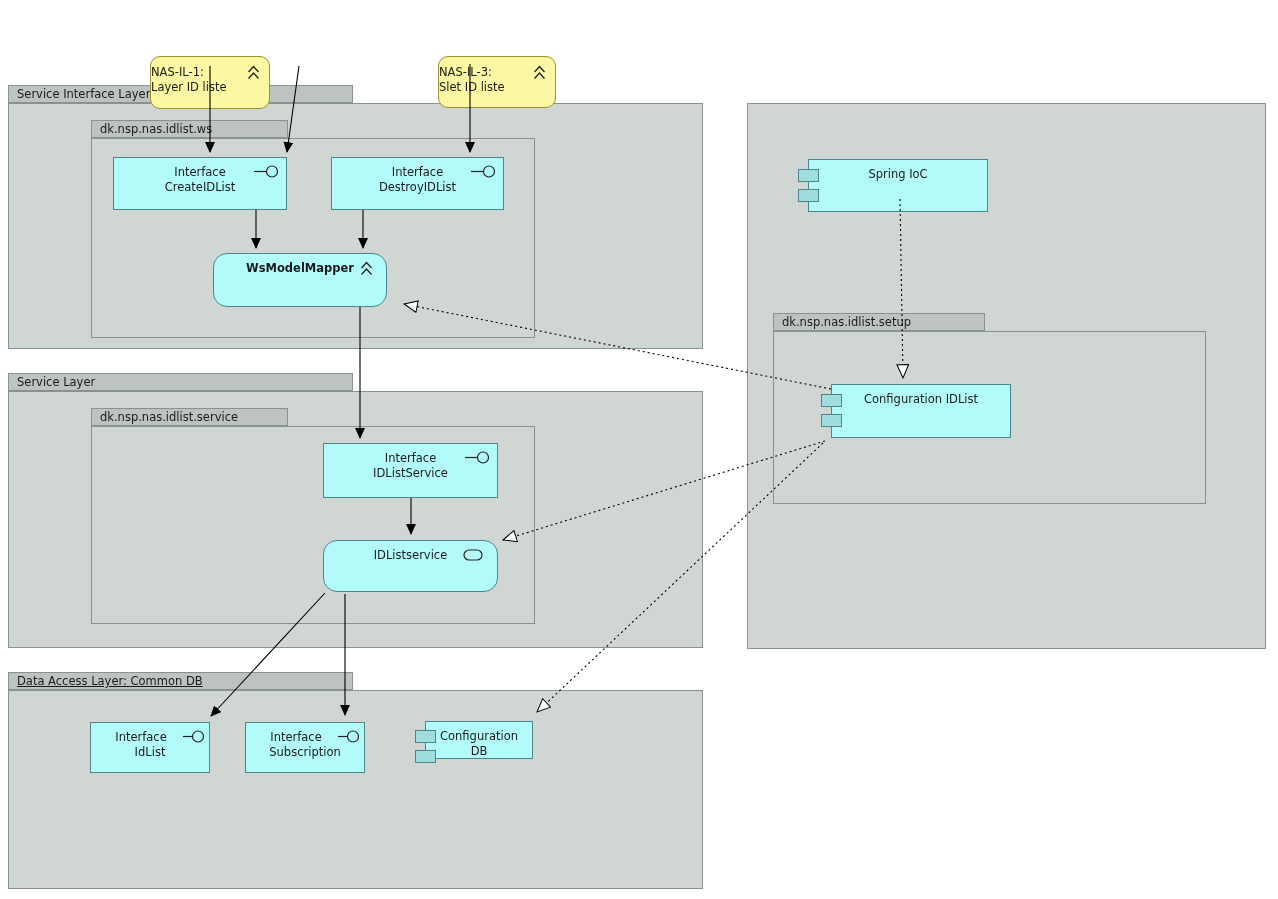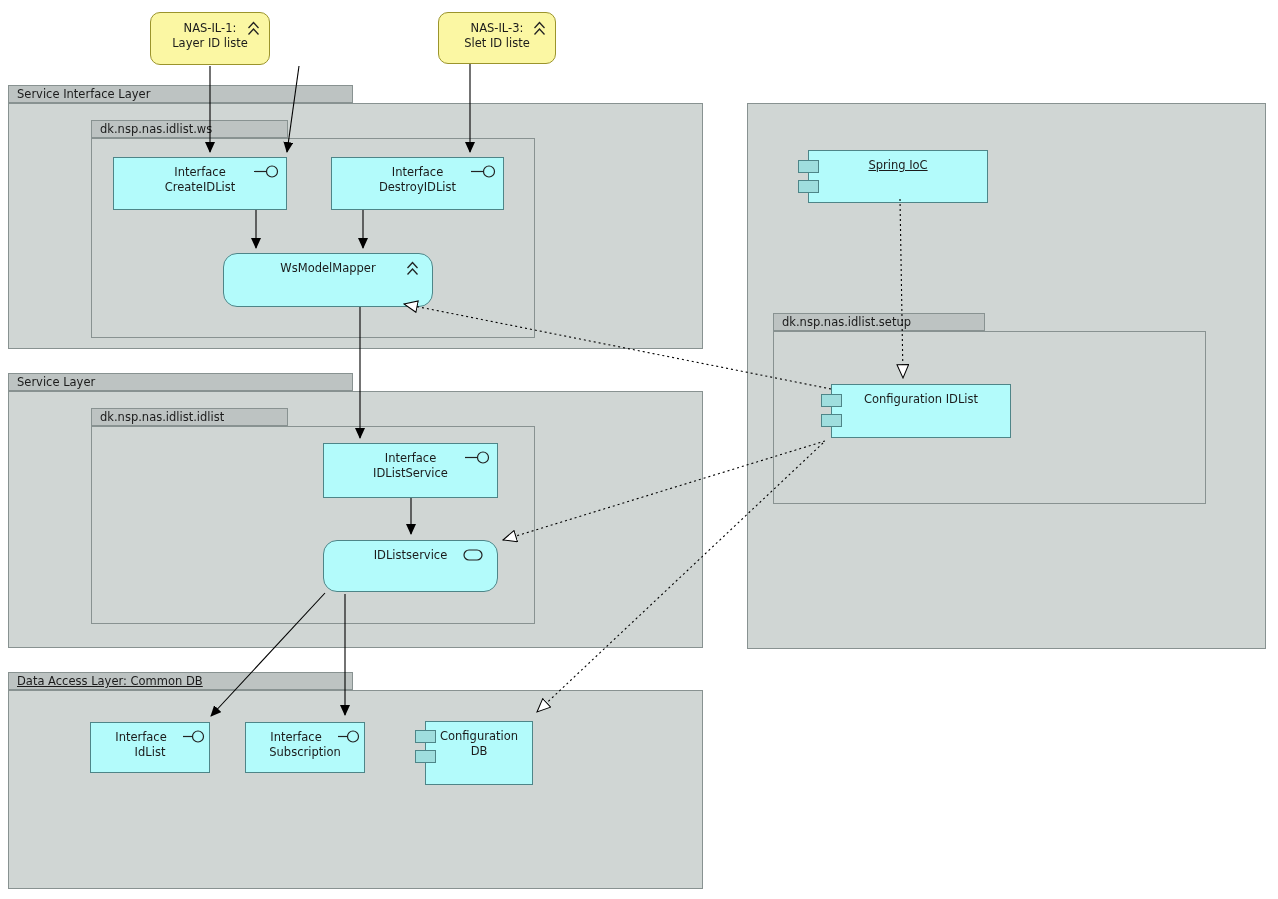--- a/index.html
+++ b/index.html
@@ -39,21 +39,21 @@
   .comp .lbl2{display:block;line-height:15px;}
   .icon-tr{position:absolute;top:6px;right:6px;}
   .port{
     position:absolute;left:-11px;width:21px;height:13px;
     background:var(--component-port);
     border:1px solid var(--component-border);box-sizing:border-box;
   }
   .note{
     position:absolute;background:var(--note-fill);
     border:1px solid var(--note-border);box-sizing:border-box;
-    border-radius:10px;text-align:center;padding-top:8px;line-height:15px;
+    border-radius:10px;padding-top:8px;line-height:15px;margin-top:44px;
   }
   .note .chev{position:absolute;top:7px;right:8px;}
   #overlay{position:absolute;left:0;top:0;pointer-events:none;z-index:60;}
 </style>
 </head>
 <body>
 
 <div id="canvas">
 
   <div class="pkg-body" style="left:8px;top:103px;width:695px;height:246px;"></div>
@@ -64,21 +64,21 @@
 
   <div class="pkg-body" style="left:8px;top:690px;width:695px;height:199px;"></div>
   <div class="pkg-tab" style="left:8px;top:672px;width:345px;text-decoration:underline;"><span>Data Access Layer: Common DB</span></div>
 
   <div class="pkg-body" style="left:747px;top:103px;width:519px;height:546px;"></div>
 
   <div class="pkg-body" style="left:91px;top:138px;width:444px;height:200px;"></div>
   <div class="pkg-tab" style="left:91px;top:120px;width:197px;"><span>dk.nsp.nas.idlist.ws</span></div>
 
   <div class="pkg-body" style="left:91px;top:426px;width:444px;height:198px;"></div>
-  <div class="pkg-tab" style="left:91px;top:408px;width:197px;"><span>dk.nsp.nas.idlist.idlist</span></div>
+  <div class="pkg-tab" style="left:91px;top:408px;width:197px;"><span>dk.nsp.nas.idlist.service</span></div>
 
   <div class="pkg-body" style="left:773px;top:331px;width:433px;height:173px;"></div>
   <div class="pkg-tab" style="left:773px;top:313px;width:212px;"><span>dk.nsp.nas.idlist.setup</span></div>
 
   <div class="note" style="left:150px;top:12px;width:120px;height:53px;">
     <span class="chev"><svg width="15" height="17" viewBox="0 0 15 17">
           <path d="M2.5 8 L7.5 2.5 L12.5 8" fill="none" stroke="#222" stroke-width="1.3"></path>
           <path d="M2.5 14.5 L7.5 9 L12.5 14.5" fill="none" stroke="#222" stroke-width="1.3"></path>
         </svg></span>
     <span>NAS-IL-1:</span><br>
@@ -104,21 +104,21 @@
 
   <div class="comp" style="left:331px;top:157px;width:173px;height:53px;">
     <span class="icon-tr"><svg width="27" height="15" viewBox="0 0 27 15">
           <line x1="1" y1="7.5" x2="13" y2="7.5" stroke="#222" stroke-width="1.2"></line>
           <circle cx="19" cy="7.5" r="5.5" fill="none" stroke="#222" stroke-width="1.2"></circle>
         </svg></span>
     <span class="lbl">Interface</span>
     <span class="lbl2">DestroyIDList</span>
   </div>
 
-  <div class="comp rounded" style="left:223px;top:253px;width:210px;height:54px;">
+  <div class="comp rounded" style="left:213px;top:253px;width:174px;height:54px;font-weight:bold;">
     <span class="icon-tr" style="right:12px;"><svg width="15" height="17" viewBox="0 0 15 17">
           <path d="M2.5 8 L7.5 2.5 L12.5 8" fill="none" stroke="#222" stroke-width="1.3"></path>
           <path d="M2.5 14.5 L7.5 9 L12.5 14.5" fill="none" stroke="#222" stroke-width="1.3"></path>
         </svg></span>
     <span class="lbl">WsModelMapper</span>
   </div>
 
   <div class="comp" style="left:323px;top:443px;width:175px;height:55px;">
     <span class="icon-tr"><svg width="27" height="15" viewBox="0 0 27 15">
           <line x1="1" y1="7.5" x2="13" y2="7.5" stroke="#222" stroke-width="1.2"></line>
@@ -146,28 +146,28 @@
 
   <div class="comp" style="left:245px;top:722px;width:120px;height:51px;">
     <span class="icon-tr" style="right:3px;"><svg width="24" height="15" viewBox="0 0 24 15">
           <line x1="1" y1="7.5" x2="10" y2="7.5" stroke="#222" stroke-width="1.2"></line>
           <circle cx="16" cy="7.5" r="5.5" fill="none" stroke="#222" stroke-width="1.2"></circle>
         </svg></span>
     <span class="lbl" style="margin-right:18px;">Interface</span>
     <span class="lbl2">Subscription</span>
   </div>
 
-  <div class="comp" style="left:425px;top:721px;width:108px;height:64px;">
+  <div class="comp" style="left:425px;top:721px;width:108px;height:38px;">
     <span class="port" style="top:8px;"></span>
     <span class="port" style="top:28px;"></span>
     <span class="lbl">Configuration</span>
     <span class="lbl2">DB</span>
   </div>
 
-  <div class="comp" style="left:808px;top:150px;width:180px;height:53px;text-decoration:underline;">
+  <div class="comp" style="left:808px;top:159px;width:180px;height:53px;">
     <span class="port" style="top:9px;"></span>
     <span class="port" style="top:29px;"></span>
     <span class="lbl">Spring IoC</span>
   </div>
 
   <div class="comp" style="left:831px;top:384px;width:180px;height:54px;">
     <span class="port" style="top:9px;"></span>
     <span class="port" style="top:29px;"></span>
     <span class="lbl">Configuration IDList</span>
   </div>

